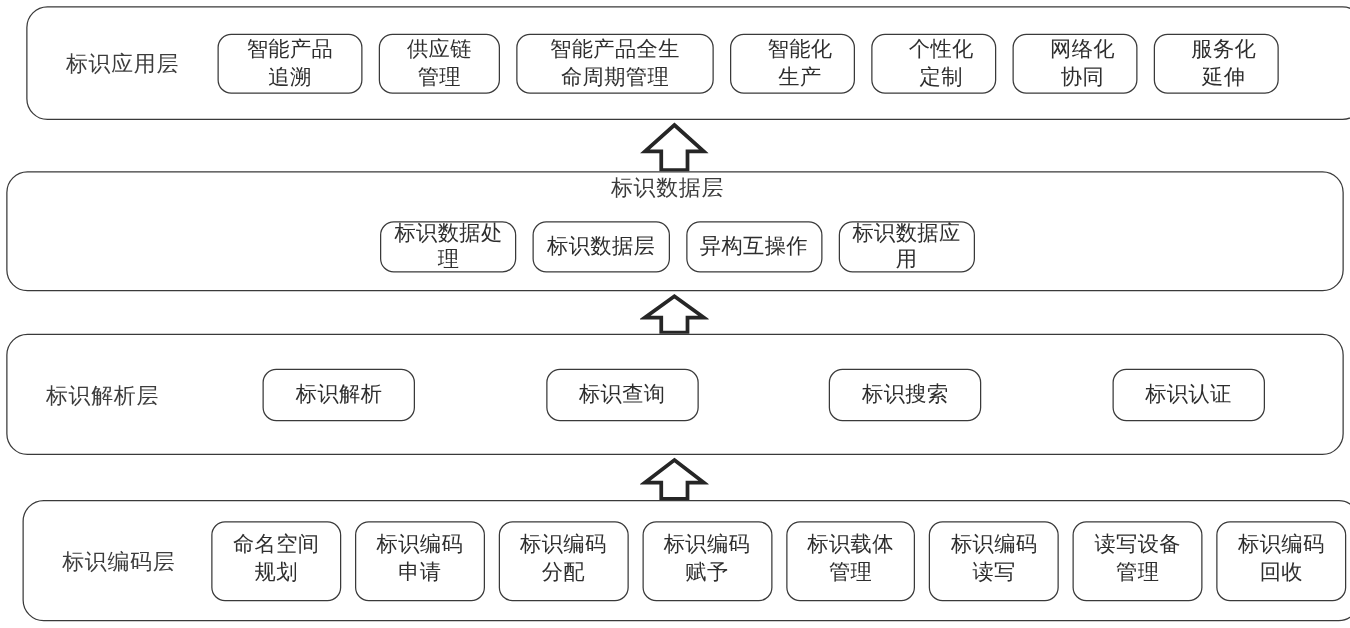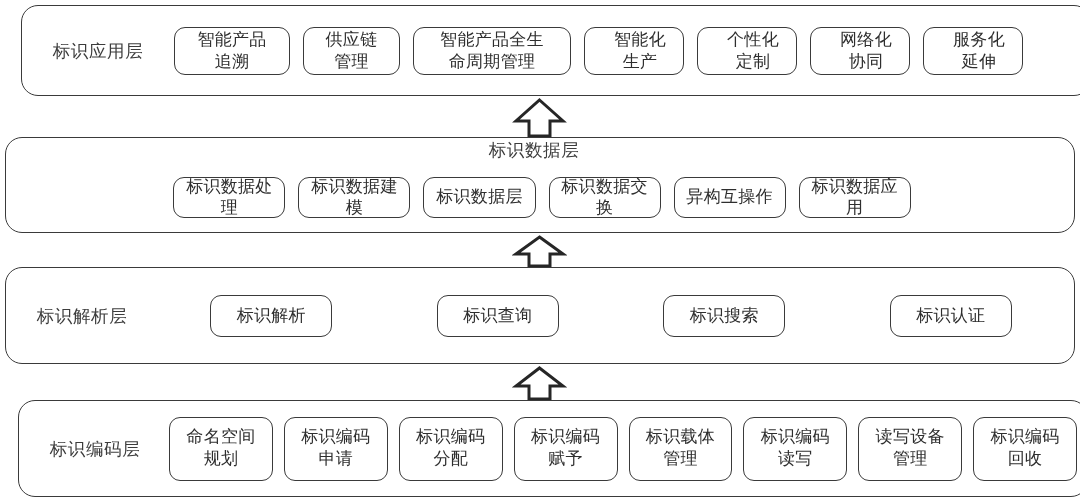--- a/index.html
+++ b/index.html
@@ -134,23 +134,21 @@
   <div class="arrow" id="arrow-1">
     <svg viewBox="0 0 55 40" preserveAspectRatio="none">
       <polygon points="27.5,3 51,24 38,24 38,39 17,39 17,24 4,24"></polygon>
     </svg>
   </div>
 
   <div class="layer" id="layer-2">
     <div class="layer-label">标识数据层</div>
     <div class="cards">
       <div class="card">标识数据处理</div>
-      <div class="card">标识数据建模</div>
       <div class="card">标识数据层</div>
-      <div class="card">标识数据交换</div>
       <div class="card">异构互操作</div>
       <div class="card">标识数据应用</div>
     </div>
   </div>
 
   <div class="arrow" id="arrow-2">
     <svg viewBox="0 0 55 33" preserveAspectRatio="none">
       <polygon points="27.5,3 51,20 38,20 38,32 17,32 17,20 4,20"></polygon>
     </svg>
   </div>

